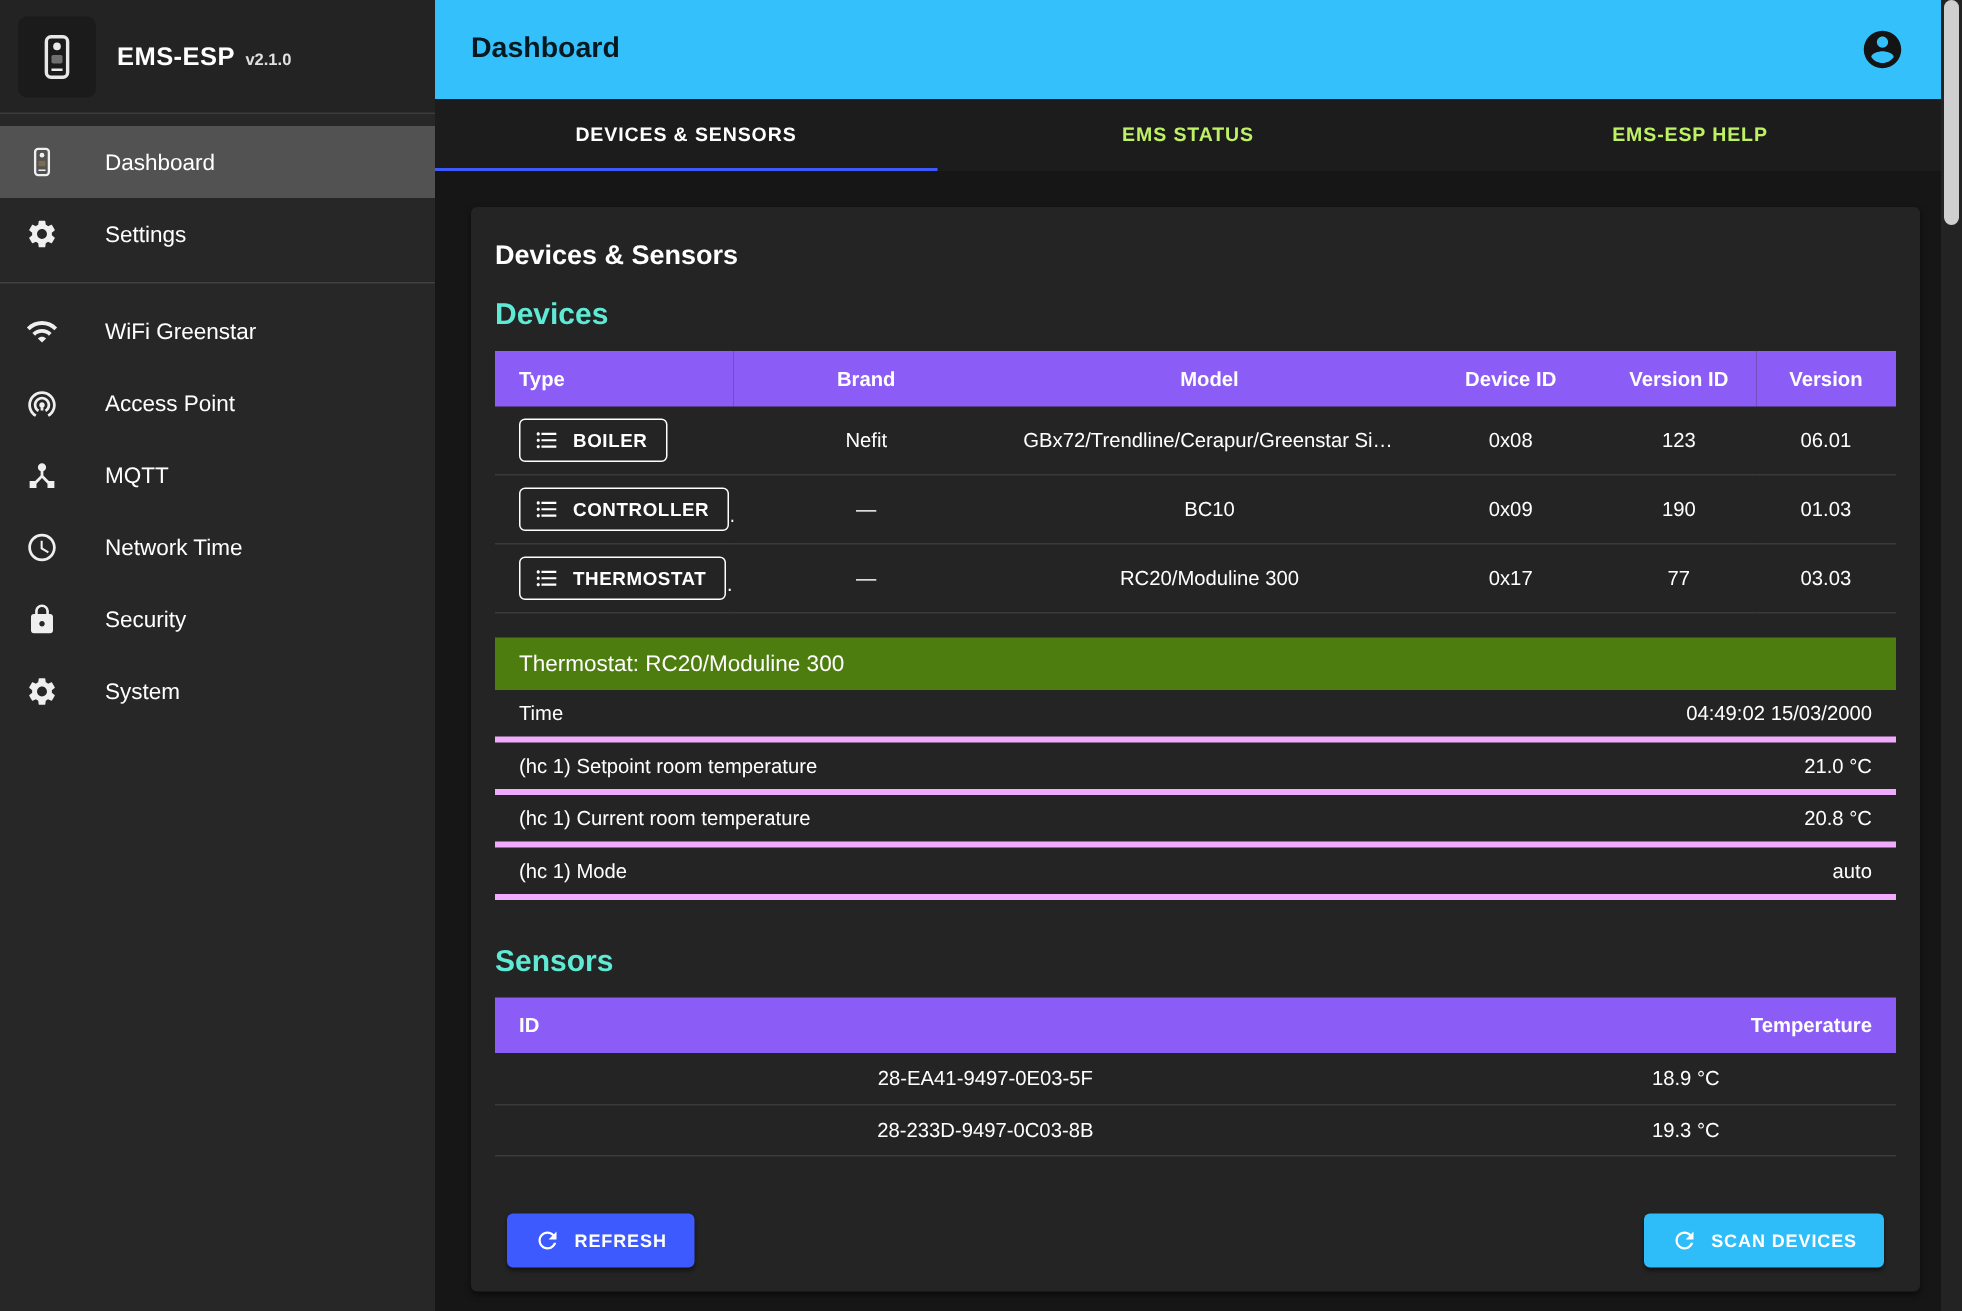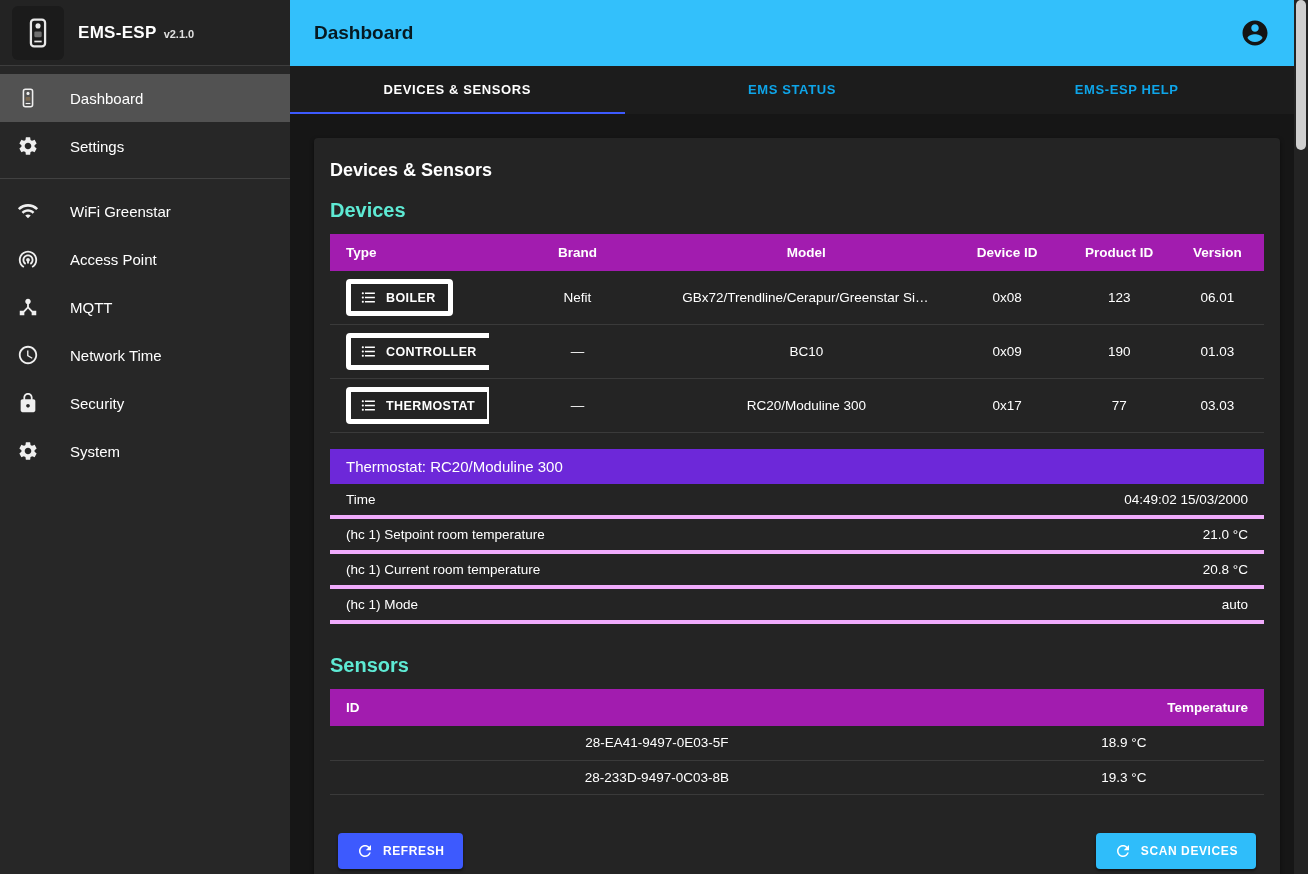--- a/index.html
+++ b/index.html
@@ -7,21 +7,21 @@
   body {
     width:1308px; height:874px; overflow:hidden;
     background:#161616;
     font-family:"Liberation Sans", sans-serif;
     display:flex;
     color:#fff;
   }
   
   .sidebar { width:290px; min-width:290px; background:#272727; display:flex; flex-direction:column; }
   .sidebar-header {
-    height:66px; display:flex; align-items:center; gap:14px; padding:0 12px;
+    height:76px; display:flex; align-items:center; gap:14px; padding:0 12px;
     background:#232323; border-bottom:1px solid rgba(255,255,255,0.12);
   }
   .logo-box {
     width:52px; height:54px; background:#1b1b1b; border-radius:6px;
     display:flex; align-items:center; justify-content:center;
   }
   .brand-line { display:flex; align-items:baseline; gap:7px; }
   .brand-name { font-size:17px; font-weight:bold; letter-spacing:.3px; }
   .brand-version { font-size:11px; color:#e0e0e0; font-weight:bold; }
   .nav { padding:8px 0; }
@@ -39,61 +39,61 @@
     height:66px; background:#33c0fb; display:flex; align-items:center;
     padding:0 22px 0 24px; flex:0 0 auto;
   }
   .appbar-title { font-size:19px; font-weight:bold; color:rgba(0,0,0,0.87); flex:1; }
   .avatar-btn { width:34px; height:34px; border:none; background:transparent; padding:0; cursor:pointer; display:flex; align-items:center; justify-content:center; }
 
   .tabs { height:48px; background:#1c1c1c; display:flex; flex:0 0 auto; }
   .tab {
     flex:1; display:flex; align-items:center; justify-content:center;
     font-size:13px; font-weight:bold; letter-spacing:.6px; text-transform:uppercase;
-    color:#0ea5e9; cursor:pointer; border-bottom:2px solid transparent;
+    color:#bef264; cursor:pointer; border-bottom:2px solid transparent;
   }
   .tab.active { color:#fff; border-bottom-color:#3d5afe; }
 
   .content { flex:1; overflow:hidden; padding:24px 14px 8px 24px; background:#161616; }
   .card {
     background:#242424; border-radius:4px; padding:16px;
     box-shadow:0 2px 4px rgba(0,0,0,0.5);
     min-height:712px;
   }
   .card-title { font-size:18px; font-weight:bold; margin:6px 0 18px 0; }
   .section-heading { font-size:20px; font-weight:bold; color:#5eead4; margin:10px 0 12px 0; }
   .section-heading.sensors { margin-top:30px; }
 
   table { width:100%; border-collapse:collapse; table-layout:fixed; font-size:13.5px; }
   thead th {
-    background:#a21caf; color:#fff; font-weight:bold; text-align:center;
+    background:#8b5cf6; color:#fff; font-weight:bold; text-align:center;
     padding:11px 16px; white-space:nowrap;
   }
   thead th.left { text-align:left; }
   thead th.right { text-align:right; }
   tbody td {
     padding:8px 16px; border-bottom:1px solid #3a3a3a; text-align:center;
     color:#fff; white-space:nowrap; overflow:hidden; text-overflow:ellipsis;
   }
   tbody td.left { text-align:left; }
   tbody td.right { text-align:right; }
   .devices-table tbody td { height:44px; }
   .sensors-table tbody td { height:34px; padding:7px 16px;text-align:center; }
 
   .type-btn {
     display:inline-flex; align-items:center; gap:9px;
-    background:transparent; border:5px solid #ffffff; border-radius:4px;
+    background:transparent; border:1px solid #ffffff; border-radius:4px;
     color:#fff; font-size:12.5px; font-weight:bold; letter-spacing:.4px;
     padding:5px 12px 5px 9px; cursor:pointer; text-transform:uppercase;
     font-family:"Liberation Sans", sans-serif;
   }
 
   .panel { margin-top:16px; }
   .panel-header {
-    background:#6d28d9; color:#fff; font-size:15px; padding:9px 16px;
+    background:#4d7c0f; color:#fff; font-size:15px; padding:9px 16px;
   }
   .attr-row {
     display:flex; justify-content:space-between; align-items:center;
     padding:8px 16px; border-bottom:4px solid #f0abfc; font-size:13.5px;
   }
   .attr-value { font-weight:normal; }
 
   .actions { display:flex; justify-content:space-between; margin-top:38px; padding:0 8px; }
   .btn {
     display:inline-flex; align-items:center; gap:9px; border:none; border-radius:4px;
@@ -246,21 +246,21 @@
           <col style="width:13%">
             <col style="width:11%">
             <col style="width:10%">
         </colgroup>
         <thead>
           <tr>
             <th class="left">Type</th>
             <th>Brand</th>
             <th>Model</th>
             <th>Device ID</th>
-            <th>Product ID</th>
+            <th>Version ID</th>
             <th>Version</th>
           </tr>
         </thead>
         <tbody>
           <tr>
             <td class="left">
               <button class="type-btn">
                 <span>
                     <svg viewBox="0 0 24 24" width="17" height="17" fill="#fff">
                       <path d="M4,10.5c-0.83,0-1.5,0.67-1.5,1.5s0.67,1.5,1.5,1.5s1.5-0.67,1.5-1.5S4.83,10.5,4,10.5z M4,4.5C3.17,4.5,2.5,5.17,2.5,6 S3.17,7.5,4,7.5S5.5,6.83,5.5,6S4.83,4.5,4,4.5z M4,16.5c-0.83,0-1.5,0.68-1.5,1.5s0.68,1.5,1.5,1.5s1.5-0.68,1.5-1.5 S4.83,16.5,4,16.5z M7,19h14v-2H7V19z M7,13h14v-2H7V13z M7,5v2h14V5H7z"></path>

